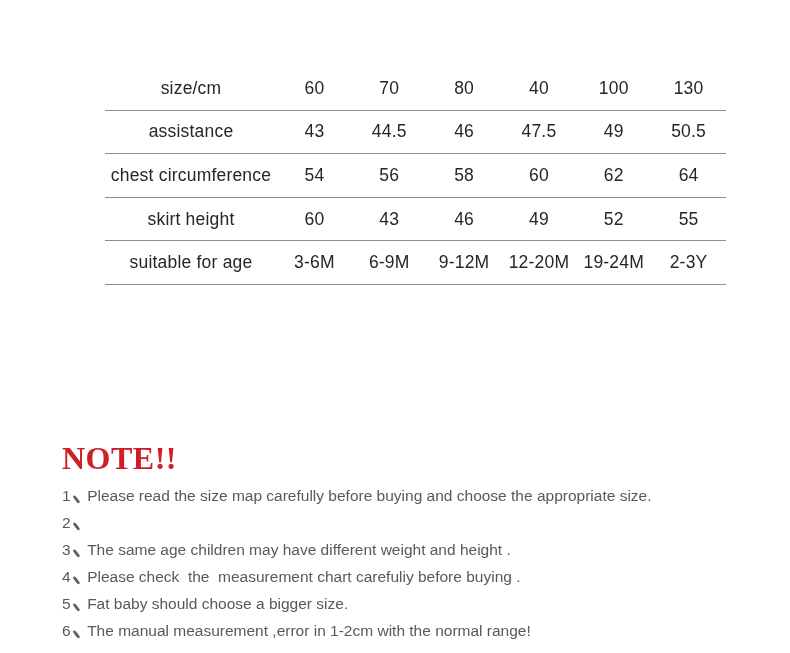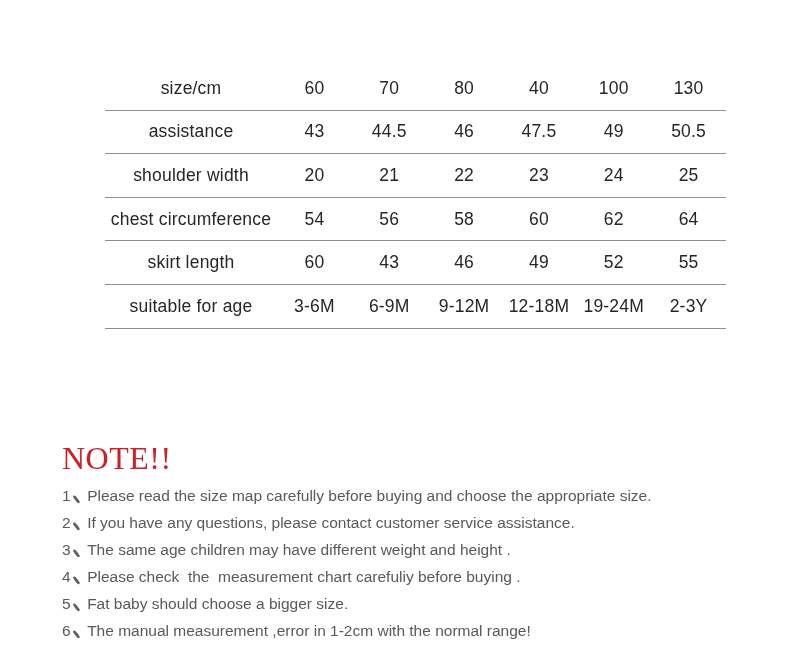--- a/index.html
+++ b/index.html
@@ -32,21 +32,21 @@
     letter-spacing: 0.2px;
   }
   .label-col { width: 172px; }
 
   
   .note-title {
     position: absolute;
     left: 62px; top: 440px;
     font-family: "Liberation Serif", serif;
     font-size: 32px;
-    font-weight: 400;
+    font-weight: 700;
     color: #ce1f27;
     letter-spacing: 0.5px;
   }
   .note-list {
     position: absolute;
     left: 62px; top: 483px;
     width: 690px;
     color: #58595b;
     font-size: 15.5px;
   }
@@ -93,70 +93,60 @@
     <tr>
       <td>assistance</td>
       <td>43</td>
       <td>44.5</td>
       <td>46</td>
       <td>47.5</td>
       <td>49</td>
       <td>50.5</td>
     </tr>
     <tr>
-      <td>shoulder width</td>
-      <td>20</td>
-      <td>21</td>
-      <td>22</td>
-      <td>23</td>
-      <td>24</td>
-      <td>25</td>
-    </tr>
-    <tr>
       <td>chest circumference</td>
       <td>54</td>
       <td>56</td>
       <td>58</td>
       <td>60</td>
       <td>62</td>
       <td>64</td>
     </tr>
     <tr>
-      <td>skirt length</td>
+      <td>skirt height</td>
       <td>60</td>
       <td>43</td>
       <td>46</td>
       <td>49</td>
       <td>52</td>
       <td>55</td>
     </tr>
     <tr>
       <td>suitable for age</td>
       <td>3-6M</td>
       <td>6-9M</td>
       <td>9-12M</td>
-      <td>12-18M</td>
+      <td>12-20M</td>
       <td>19-24M</td>
       <td>2-3Y</td>
     </tr>
   </tbody>
 </table>
 
 <div class="note-title">NOTE!!</div>
 
 <div class="note-list">
   <div class="note-item">
     <span class="note-num">1</span>
       <span class="enum-comma"></span>
       <span class="note-text">Please read the size map carefully before buying and choose the appropriate size.</span>
   </div>
   <div class="note-item">
     <span class="note-num">2</span>
       <span class="enum-comma"></span>
-      <span class="note-text">If you have any questions, please contact customer service assistance.</span>
   </div>
   <div class="note-item">
     <span class="note-num">3</span>
       <span class="enum-comma"></span>
       <span class="note-text">The same age children may have different weight and height .</span>
   </div>
   <div class="note-item">
     <span class="note-num">4</span>
       <span class="enum-comma"></span>
       <span class="note-text">Please check  the  measurement chart carefuliy before buying .</span>

